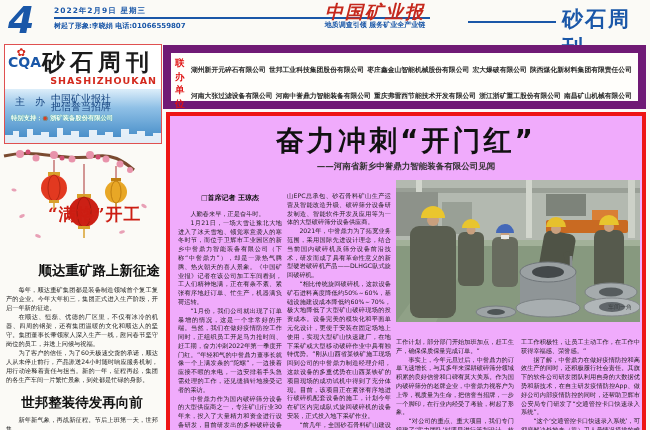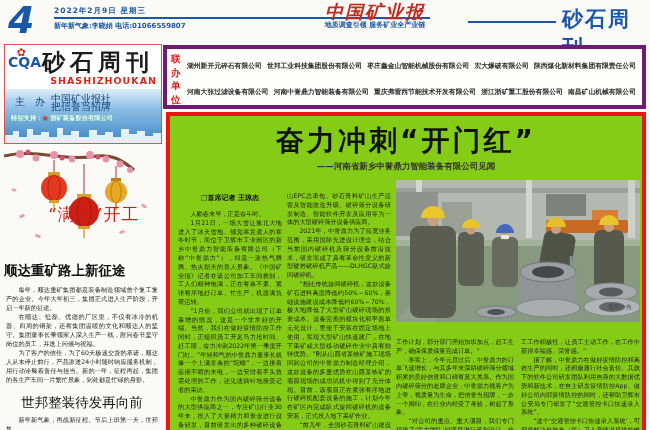--- a/index.html
+++ b/index.html
@@ -40,48 +40,48 @@
   .host-row { position:absolute; left:10px; top:6px; font-size:10px; font-weight:normal;
     color:#14427e; display:flex; gap:6px; }
   .hosts div { line-height:8px; }
   .support-row { position:absolute; left:6px; top:25px; font-size:6.3px; font-weight:bold;
     color:#fff; text-shadow:0 0 1px #2a6; white-space:nowrap; }
   .support-row .dot { color:#e23920; }
   .skyline { position:absolute; bottom:0; left:0; }
 
   
   .lantern-wrap { position:absolute; left:2px; top:146px; width:160px; height:116px; }
-  .festive { position:absolute; left:48px; top:203px; font-size:17px; font-weight:normal;
+  .festive { position:absolute; left:48px; top:203px; font-size:17px; font-weight:bold;
     color:#cc1d12; letter-spacing:1px; white-space:nowrap;
     font-family:"DejaVu Serif","Liberation Serif",serif;text-align:center; }
-  .a1-title { position:absolute; left:4px; top:262px; width:156px; text-align:left;
+  .a1-title { position:absolute; left:4px; top:262px; width:156px; text-align:right;
     font-size:13.5px; font-weight:bold; color:#111;
     font-family:"DejaVu Serif","Liberation Serif",serif; }
   .a1-body { position:absolute; left:6px; top:286px; width:152px; height:106px;
     font-size:6.2px; line-height:1.45; color:#222; text-align:justify; overflow:hidden; }
   .a1-body p { text-indent:2em; }
   .a2-title { position:absolute; left:4px; top:394px; width:156px; text-align:center;
-    font-size:13.5px; font-weight:normal; color:#111;
+    font-size:13.5px; font-weight:bold; color:#111;
     font-family:"DejaVu Serif","Liberation Serif",serif; }
   .a2-teaser { position:absolute; left:6px; top:416px; width:152px; font-size:6.2px;
     line-height:1.45; color:#222; text-indent:2em; text-align:justify; }
 
   
   .partners { position:absolute; left:163px; top:45px; width:483px; height:64px;
-    border:4px solid #701a75; background:#fffefb; }
+    border:8px solid #701a75; background:#fffefb; }
   .partners-label { position:absolute; left:4px; top:3px; width:11px; font-size:9.5px;
     font-weight:bold; color:#e01212; line-height:13.5px; word-break:break-all; }
   .partner-row { position:absolute; left:20px; right:6px; display:flex;
     justify-content:space-between; font-size:6.8px; font-weight:bold; color:#2a2a2a; }
   .partner-row.r1 { top:12px; }
   .partner-row.r2 { top:38px; }
 
   
   .mainbox { position:absolute; left:166px; top:112px; width:480px; height:318px;
-    border:4px solid #ee1414; border-bottom:none; background:#84cc16; }
+    border:4px solid #ee1414; border-bottom:none; background:#f0abfc; }
   .headline { position:absolute; left:0; top:6px; width:100%; text-align:center;
     font-size:28px; font-weight:900; color:#111; letter-spacing:3px;
     font-family:"DejaVu Sans","Liberation Sans",sans-serif; }
   .subtitle { position:absolute; left:0; top:45px; width:100%; text-align:center;
     font-size:8.5px; font-weight:bold; color:#333; }
   .col { position:absolute; top:64px; height:248px; font-size:6.2px; line-height:1.42;
     color:#1c1c1c; text-align:justify; overflow:hidden;margin-top:12px; }
   .col p { text-indent:2em; }
   .col p.noindent { text-indent:0; }
   .byline { text-align:center; text-indent:0 !important; font-weight:bold; font-size:7px;
@@ -96,21 +96,21 @@
     color:#3c4042; opacity:.9; }
 </style>
 </head>
 <body>
 
 <div id="page">
 
   <div class="pagenum">4</div>
   <div class="hdr-date">2022年2月9日  星期三</div>
   <div class="hdr-rule1"></div>
-  <div class="hdr-editor">新年新气象:李晓娟    电话:01066559807</div>
+  <div class="hdr-editor">树起了形象:李晓娟    电话:01066559807</div>
   <div class="masthead">中国矿业报</div>
   <div class="slogan">地质调查引领 服务矿业全产业链</div>
   <div class="hdr-rule2"></div>
   <div class="section-title">砂石周刊</div>
 
   <div class="banner">
     <div class="banner-top">
       <div class="cqa">
         <div class="flower">✿</div>
         <div class="cqa-txt">CQA</div>

